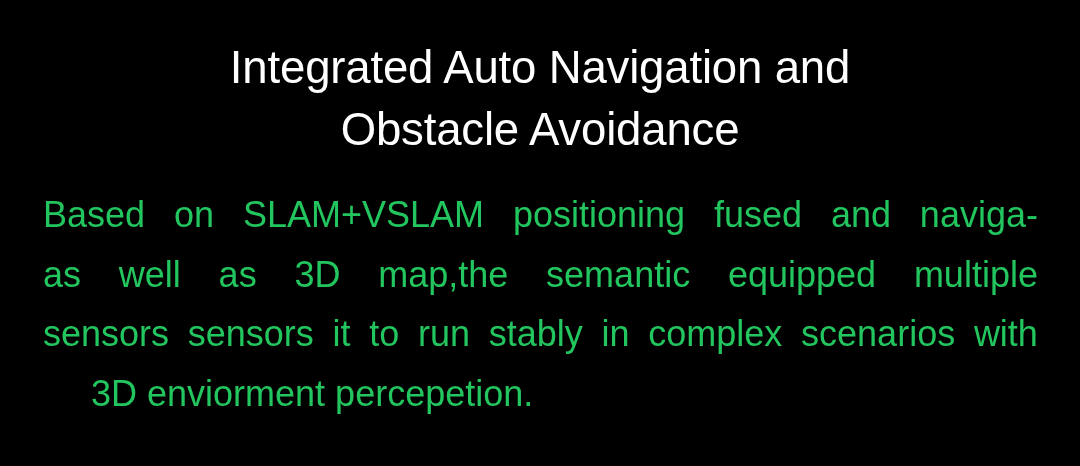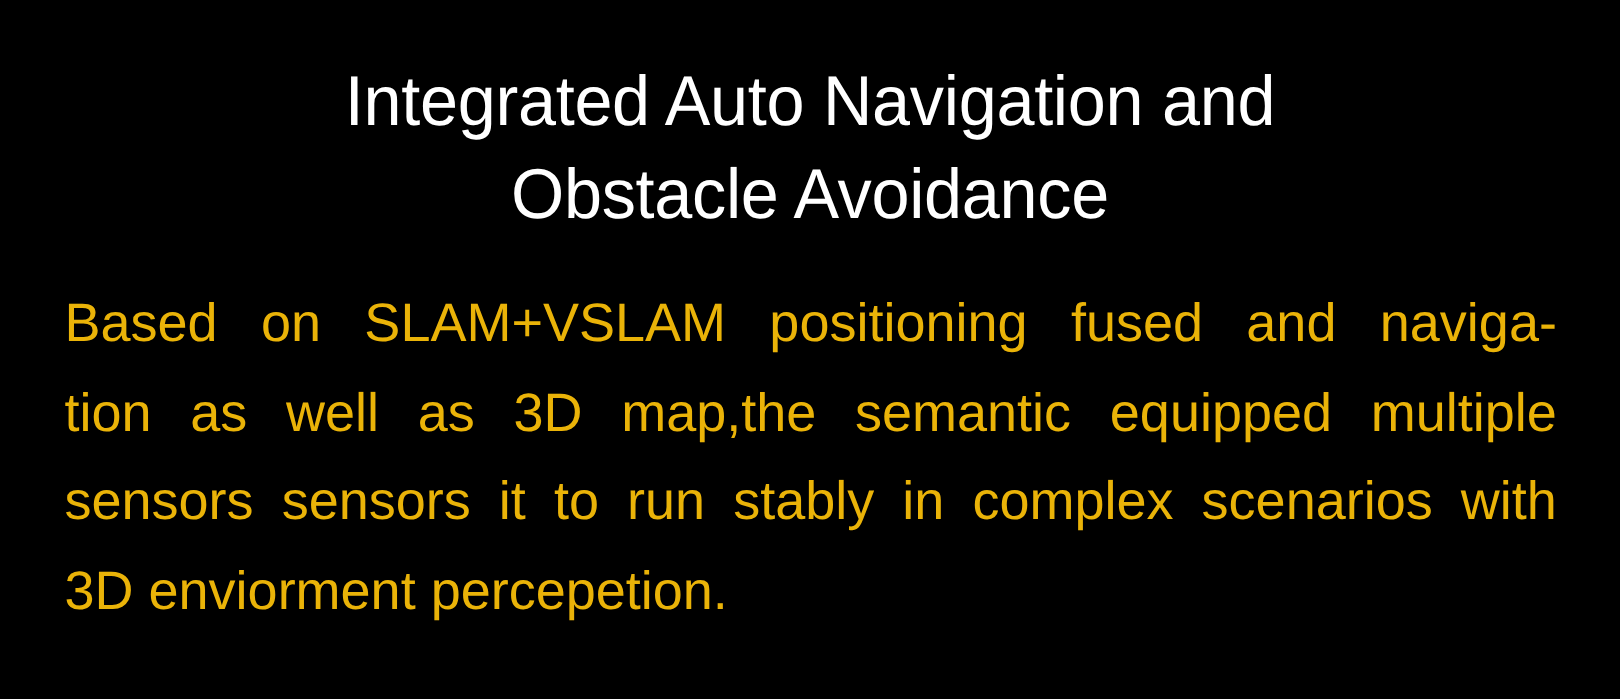--- a/index.html
+++ b/index.html
@@ -44,40 +44,41 @@
 
   
   .body-block {
     position: absolute;
     left: 43px;
     top: 185px;
     width: 995px;
   }
   .body-line {
     display: block;
-    color: #eab308;
+    color: #22c55e;
     font-family: "Liberation Sans", sans-serif;
     font-size: 36px;
     font-weight: 400;
     line-height: 59.5px;
     white-space: nowrap;
   }
   
   .body-line.justify {
     display: flex;
     justify-content: space-between;
     width: 995px;
     white-space: nowrap;
   }
   .body-line.justify > span {
     white-space: pre;
   }
   .body-line.last {
     display: block;
     width: auto;
+    margin-left: 48px;
   }
 </style>
 </head>
 <body>
 
 <div class="slide">
 
   <div class="title-block">
     <span class="title-line">Integrated Auto Navigation and</span>
     <span class="title-line">Obstacle Avoidance</span>
@@ -89,21 +90,20 @@
       <span>Based</span>
       <span>on</span>
       <span>SLAM+VSLAM</span>
       <span>positioning</span>
       <span>fused</span>
       <span>and</span>
       <span>naviga-</span>
     </div>
 
     <div class="body-line justify">
-      <span>tion</span>
       <span>as</span>
       <span>well</span>
       <span>as</span>
       <span>3D</span>
       <span>map,the</span>
       <span>semantic</span>
       <span>equipped</span>
       <span>multiple</span>
     </div>
 

